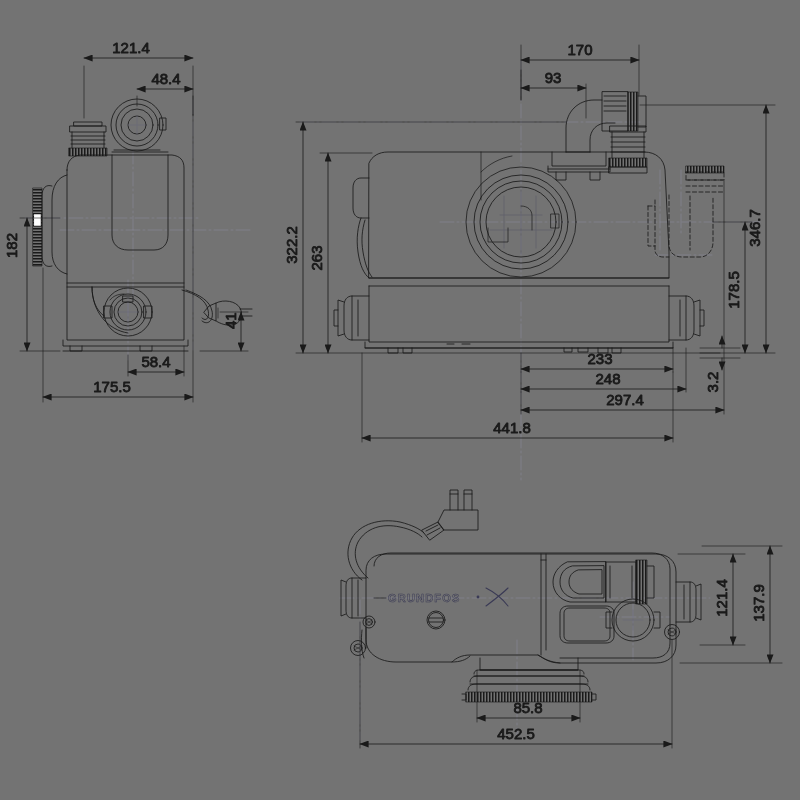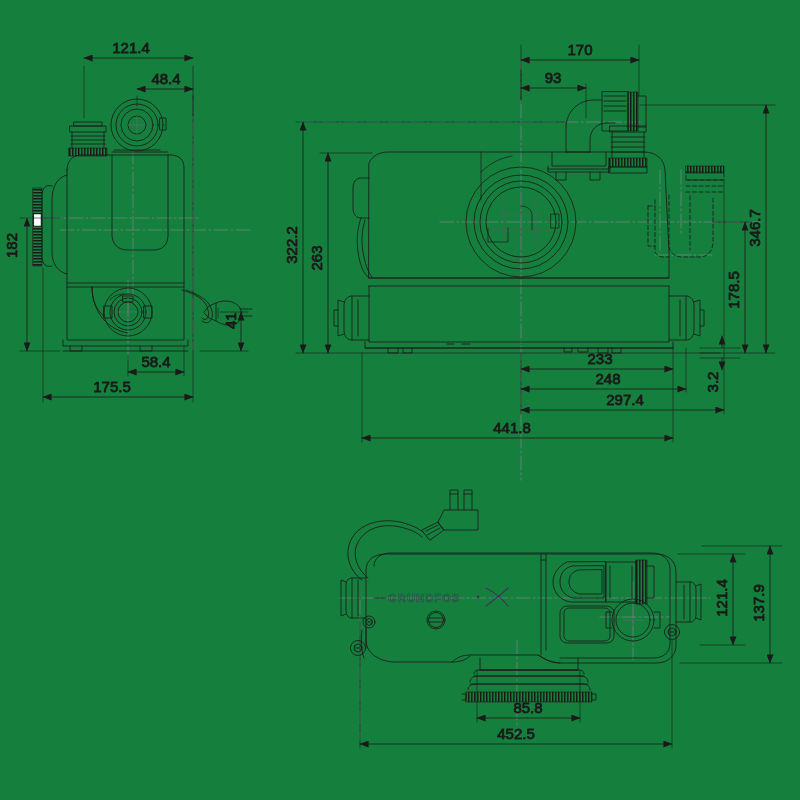--- a/index.html
+++ b/index.html
@@ -1,18 +1,18 @@
 <!DOCTYPE html>
 <html><head>
 <meta charset="utf-8">
 <style>
   html,body{margin:0;padding:0;background:#ffffff;}
   body{width:800px;height:800px;overflow:hidden;
        font-family:"Liberation Sans","DejaVu Sans",sans-serif;}
-  #sheet{position:relative;width:800px;height:800px;background:#15803d;}
+  #sheet{position:relative;width:800px;height:800px;background:#737373;}
   svg{display:block;}
   .dimtxt{font-family:"Liberation Sans","DejaVu Sans",sans-serif;font-size:15px;fill:#1a1a1a;}
   .dimtxt-v{font-family:"Liberation Sans","DejaVu Sans",sans-serif;font-size:15px;fill:#1a1a1a;}
   .logotxt{font-family:"Liberation Sans","DejaVu Sans",sans-serif;font-size:11px;
            letter-spacing:1.2px;fill:none;stroke:#3a3a55;stroke-width:.5;font-weight:bold;}
 </style>
 </head>
 <body>
 
 <div id="sheet">

